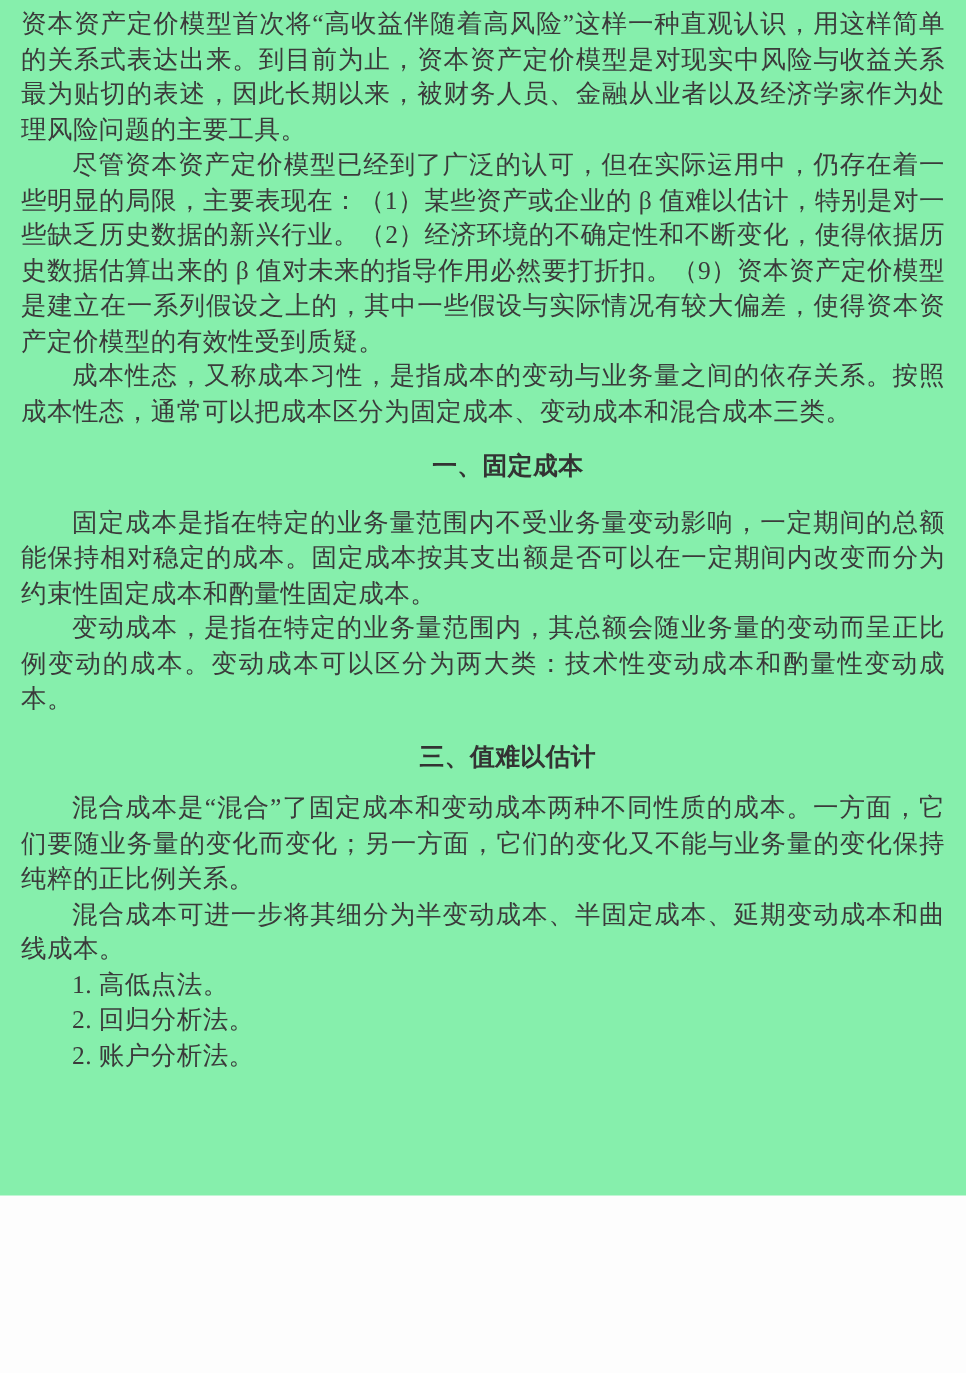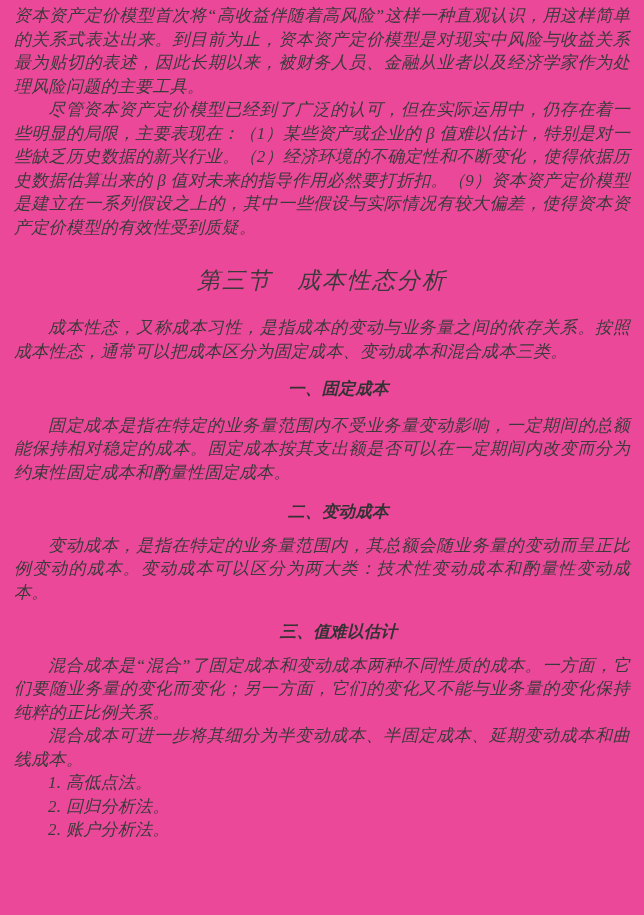--- a/index.html
+++ b/index.html
@@ -8,26 +8,25 @@
   }
   body {
     width: 644px;
     height: 915px;
     background: #fdfdfd;
     overflow: hidden;
   }
   .page {
     box-sizing: border-box;
     width: 644px;
-    height: 915px;
+    height: 797px;
     padding: 4px 14px 0 14px;
-    background: #ec4899;
+    background: #86efac;
     font-family: "Liberation Serif", "DejaVu Serif", serif;
     color: #3b3b3b;
-    font-style: italic;
   }
   .para {
     margin: 0;
     font-size: 17px;
     line-height: 23.5px;
     text-align: justify;
     text-justify: inter-ideograph;
     letter-spacing: 0.3px;
   }
   .indent {
@@ -60,29 +59,27 @@
 </style>
 </head>
 <body>
 
 <div class="page">
 
   <p class="para">资本资产定价模型首次将“高收益伴随着高风险”这样一种直观认识，用这样简单的关系式表达出来。到目前为止，资本资产定价模型是对现实中风险与收益关系最为贴切的表述，因此长期以来，被财务人员、金融从业者以及经济学家作为处理风险问题的主要工具。</p>
 
   <p class="para indent">尽管资本资产定价模型已经到了广泛的认可，但在实际运用中，仍存在着一些明显的局限，主要表现在：（1）某些资产或企业的 β 值难以估计，特别是对一些缺乏历史数据的新兴行业。（2）经济环境的不确定性和不断变化，使得依据历史数据估算出来的 β 值对未来的指导作用必然要打折扣。（9）资本资产定价模型是建立在一系列假设之上的，其中一些假设与实际情况有较大偏差，使得资本资产定价模型的有效性受到质疑。</p>
 
-  <h1 class="section-title">第三节　成本性态分析</h1>
 
   <p class="para indent">成本性态，又称成本习性，是指成本的变动与业务量之间的依存关系。按照成本性态，通常可以把成本区分为固定成本、变动成本和混合成本三类。</p>
 
   <h2 class="num-heading h-fixed">一、固定成本</h2>
 
   <p class="para indent">固定成本是指在特定的业务量范围内不受业务量变动影响，一定期间的总额能保持相对稳定的成本。固定成本按其支出额是否可以在一定期间内改变而分为约束性固定成本和酌量性固定成本。</p>
 
-  <h2 class="num-heading h-var">二、变动成本</h2>
 
   <p class="para indent">变动成本，是指在特定的业务量范围内，其总额会随业务量的变动而呈正比例变动的成本。变动成本可以区分为两大类：技术性变动成本和酌量性变动成本。</p>
 
   <h2 class="num-heading h-mixed">三、值难以估计</h2>
 
 
   <p class="para indent">混合成本是“混合”了固定成本和变动成本两种不同性质的成本。一方面，它们要随业务量的变化而变化；另一方面，它们的变化又不能与业务量的变化保持纯粹的正比例关系。</p>
 
 
   <p class="para indent">混合成本可进一步将其细分为半变动成本、半固定成本、延期变动成本和曲线成本。</p>

